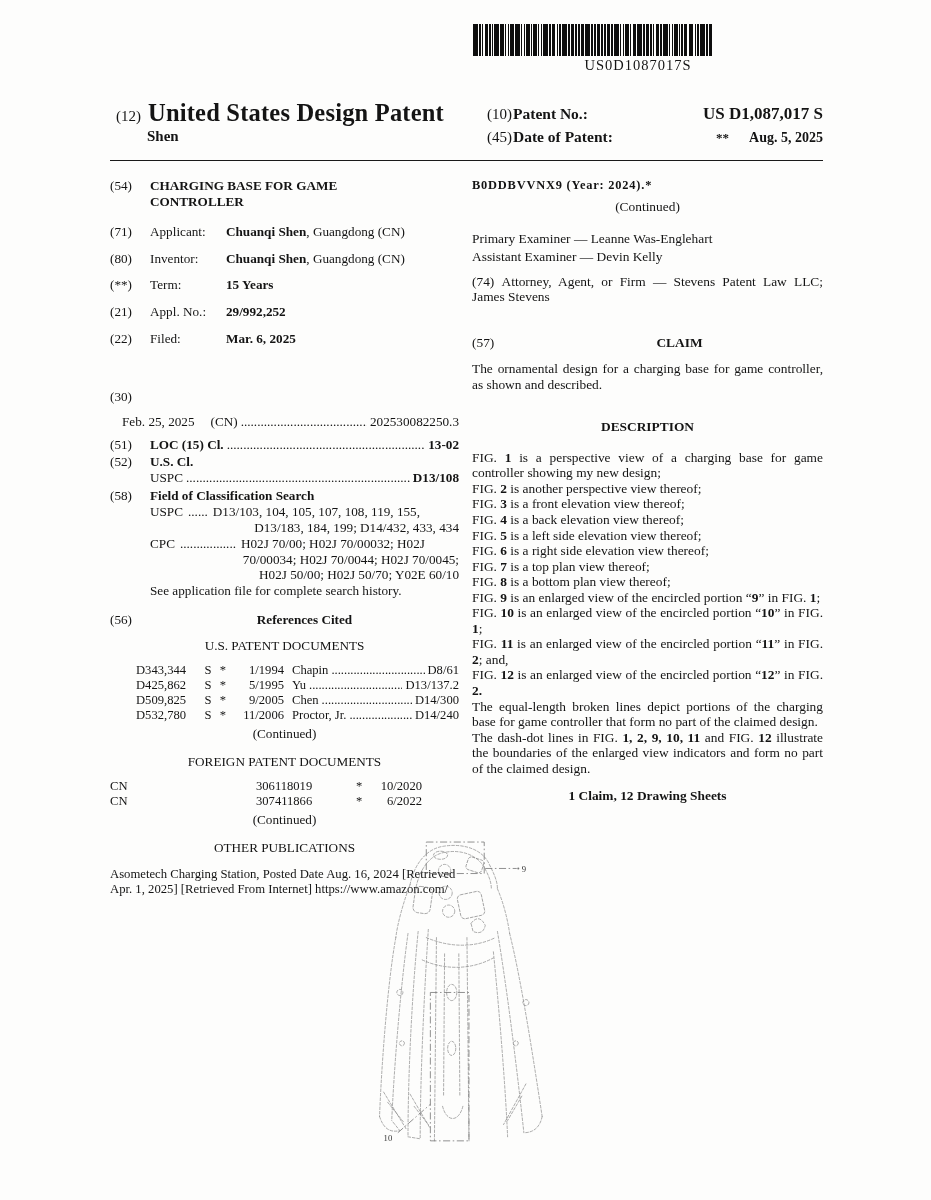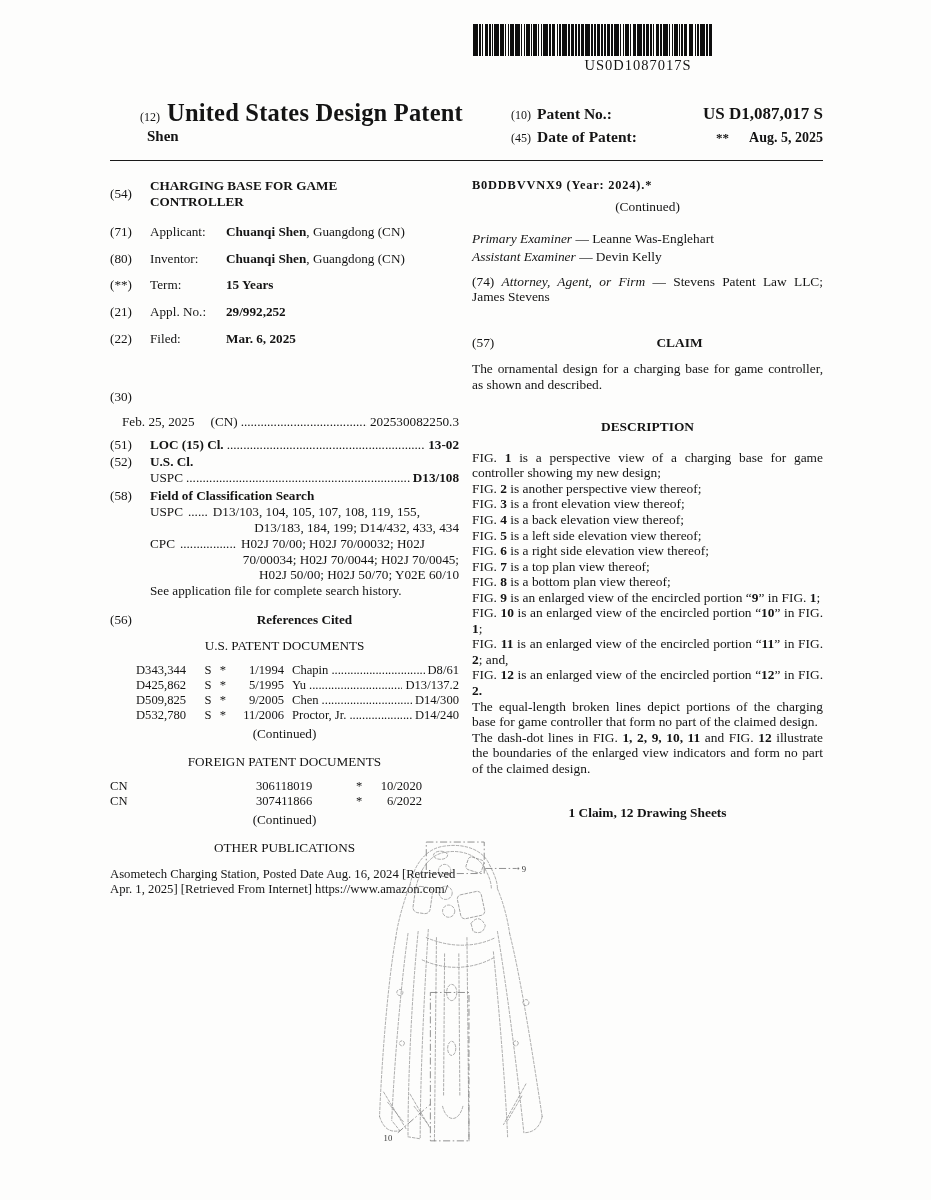--- a/index.html
+++ b/index.html
@@ -9,40 +9,40 @@
   }
   .abs{position:absolute;}
 
   
   #barcode{left:473px;top:24px;width:330px;height:32px;display:flex;align-items:stretch;overflow:hidden;}
   #barcode-label{left:473px;top:57px;width:330px;text-align:center;font-size:14.5px;letter-spacing:1px;}
 
   
   #hdr-left{left:116px;top:99px;width:370px;}
   #hdr-left .row1{display:flex;align-items:baseline;gap:7px;}
-  .paren-sm{font-size:12px;margin-left:24px;}
+  .paren-sm{font-size:15px;}
   #doc-title{font-size:24.5px;font-weight:bold;letter-spacing:.2px;white-space:nowrap;}
   #inventor-surname{font-weight:bold;font-size:15px;margin:1px 0 0 31px;}
 
   #hdr-right{left:487px;top:104px;width:336px;}
   #hdr-right .hrow{display:flex;align-items:baseline;margin-bottom:4px;}
   #hdr-right .hrow .paren-sm{width:26px;flex:none;}
   .hlbl{font-weight:bold;font-size:15.5px;white-space:nowrap;}
   .hspacer{flex:1;}
   #patent-no{font-weight:bold;font-size:17px;white-space:nowrap;}
   #date-note{font-weight:bold;font-size:13px;margin-right:20px;}
   #patent-date{font-weight:bold;font-size:14px;white-space:nowrap;}
 
   #hrule{left:110px;top:160px;width:713px;border-top:1.7px solid #1a1a1a;height:0;}
 
   
   #col-left{left:110px;top:178px;width:349px;font-size:13.2px;line-height:1.2;}
   #col-right{left:472px;top:178px;width:351px;font-size:13.4px;line-height:1.16;}
 
-  .entry{display:flex;margin-bottom:11px;align-items:center;}
+  .entry{display:flex;margin-bottom:11px;}
   .entry .num{width:40px;flex:none;}
   .entry .lbl{width:76px;flex:none;}
   .b{font-weight:bold;}
   .ctr{flex:1;text-align:center;}
   .dotfill{flex:1;overflow:hidden;white-space:nowrap;margin:0 3px;}
   .nowrap{white-space:nowrap;}
   .tight{margin-bottom:2px;}
   .indent40{padding-left:40px;}
   .rline{text-align:right;}
   .just{text-align:justify;}
@@ -67,26 +67,26 @@
   .f-no{width:100px;flex:none;}
   .f-star{width:16px;flex:none;}
   .f-date{flex:none;text-align:right;width:50px;}
 
   .otherpub{font-size:12.7px;}
 
   
   .contline{font-weight:bold;letter-spacing:.065em;font-size:12.4px;}
   .rcontinued{text-align:center;margin:7px 0 16px 0;}
   .exline{margin-bottom:2.5px;}
-  .em{font-style:italic;}
+  .em{}
   #attorney-para{margin-top:9px;}
   .claim-head{display:flex;margin:30px 0 11px 0;gap:24px;}
   .claim-head .num{width:40px;flex:none;}
   #desc-heading{text-align:center;font-weight:bold;margin:27px 0 15px 0;}
-  #claims-line{text-align:center;font-weight:bold;margin-top:29px;}
+  #claims-line{text-align:center;font-weight:bold;margin-top:12px;}
 
   
   #figure-wrap{left:372px;top:840px;width:196px;height:310px;}
   #figure-wrap svg{width:100%;height:100%;}
 </style>
 </head>
 <body>
 
 <div class="abs" id="barcode">
     <span style="flex:none;width:4.800000000000001px;height:100%;background:#0d0d0d;margin-right:1.2px"></span>

